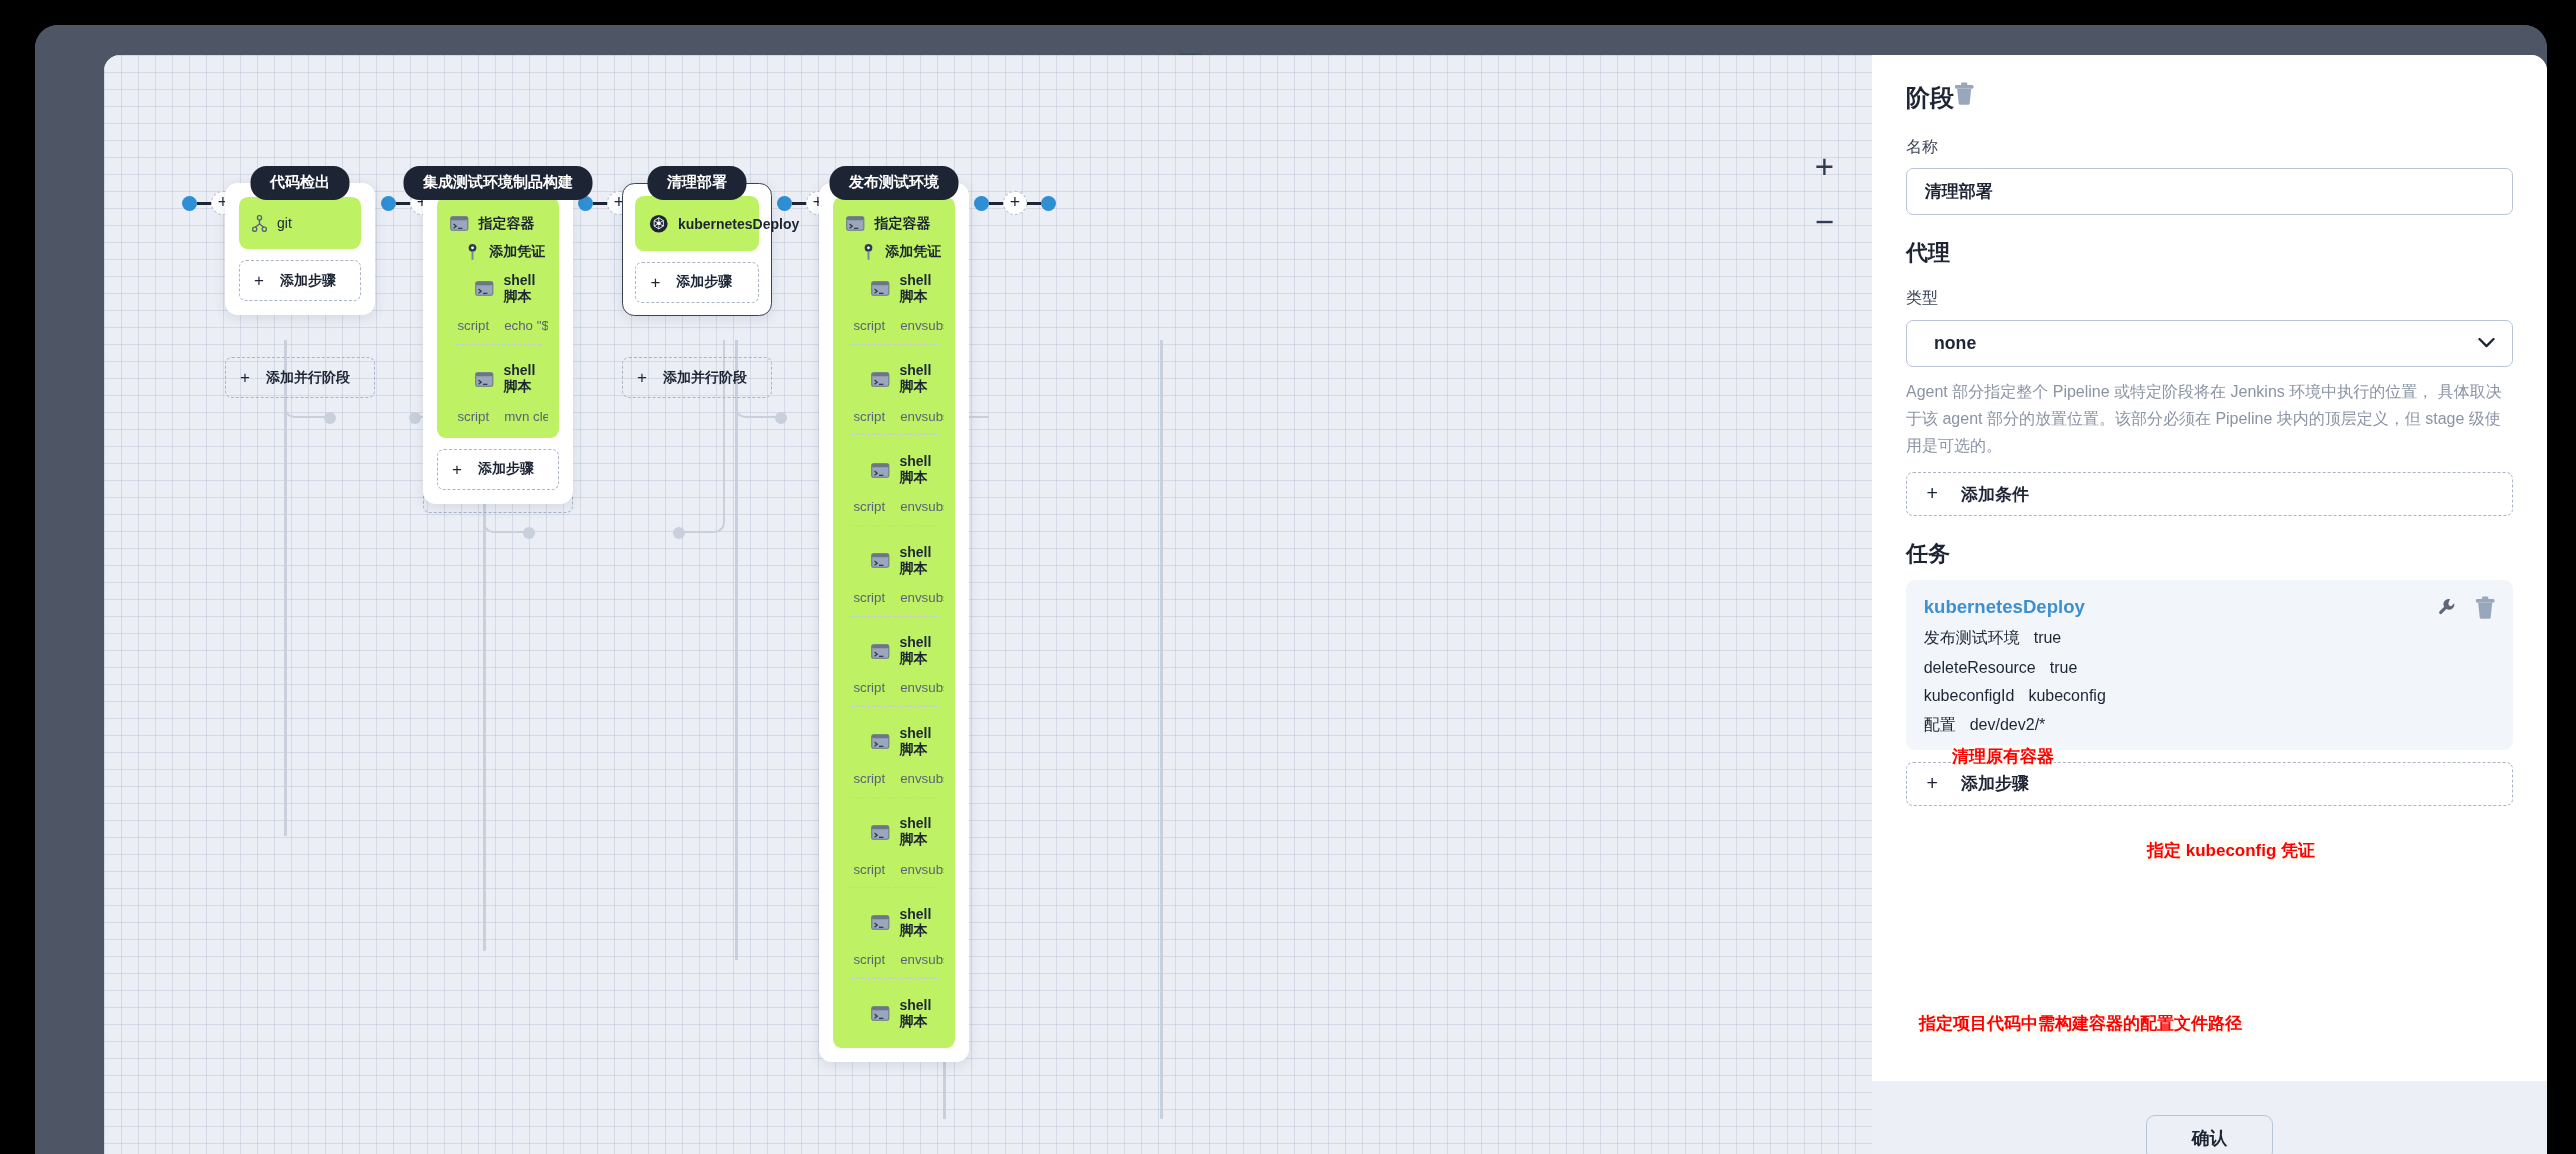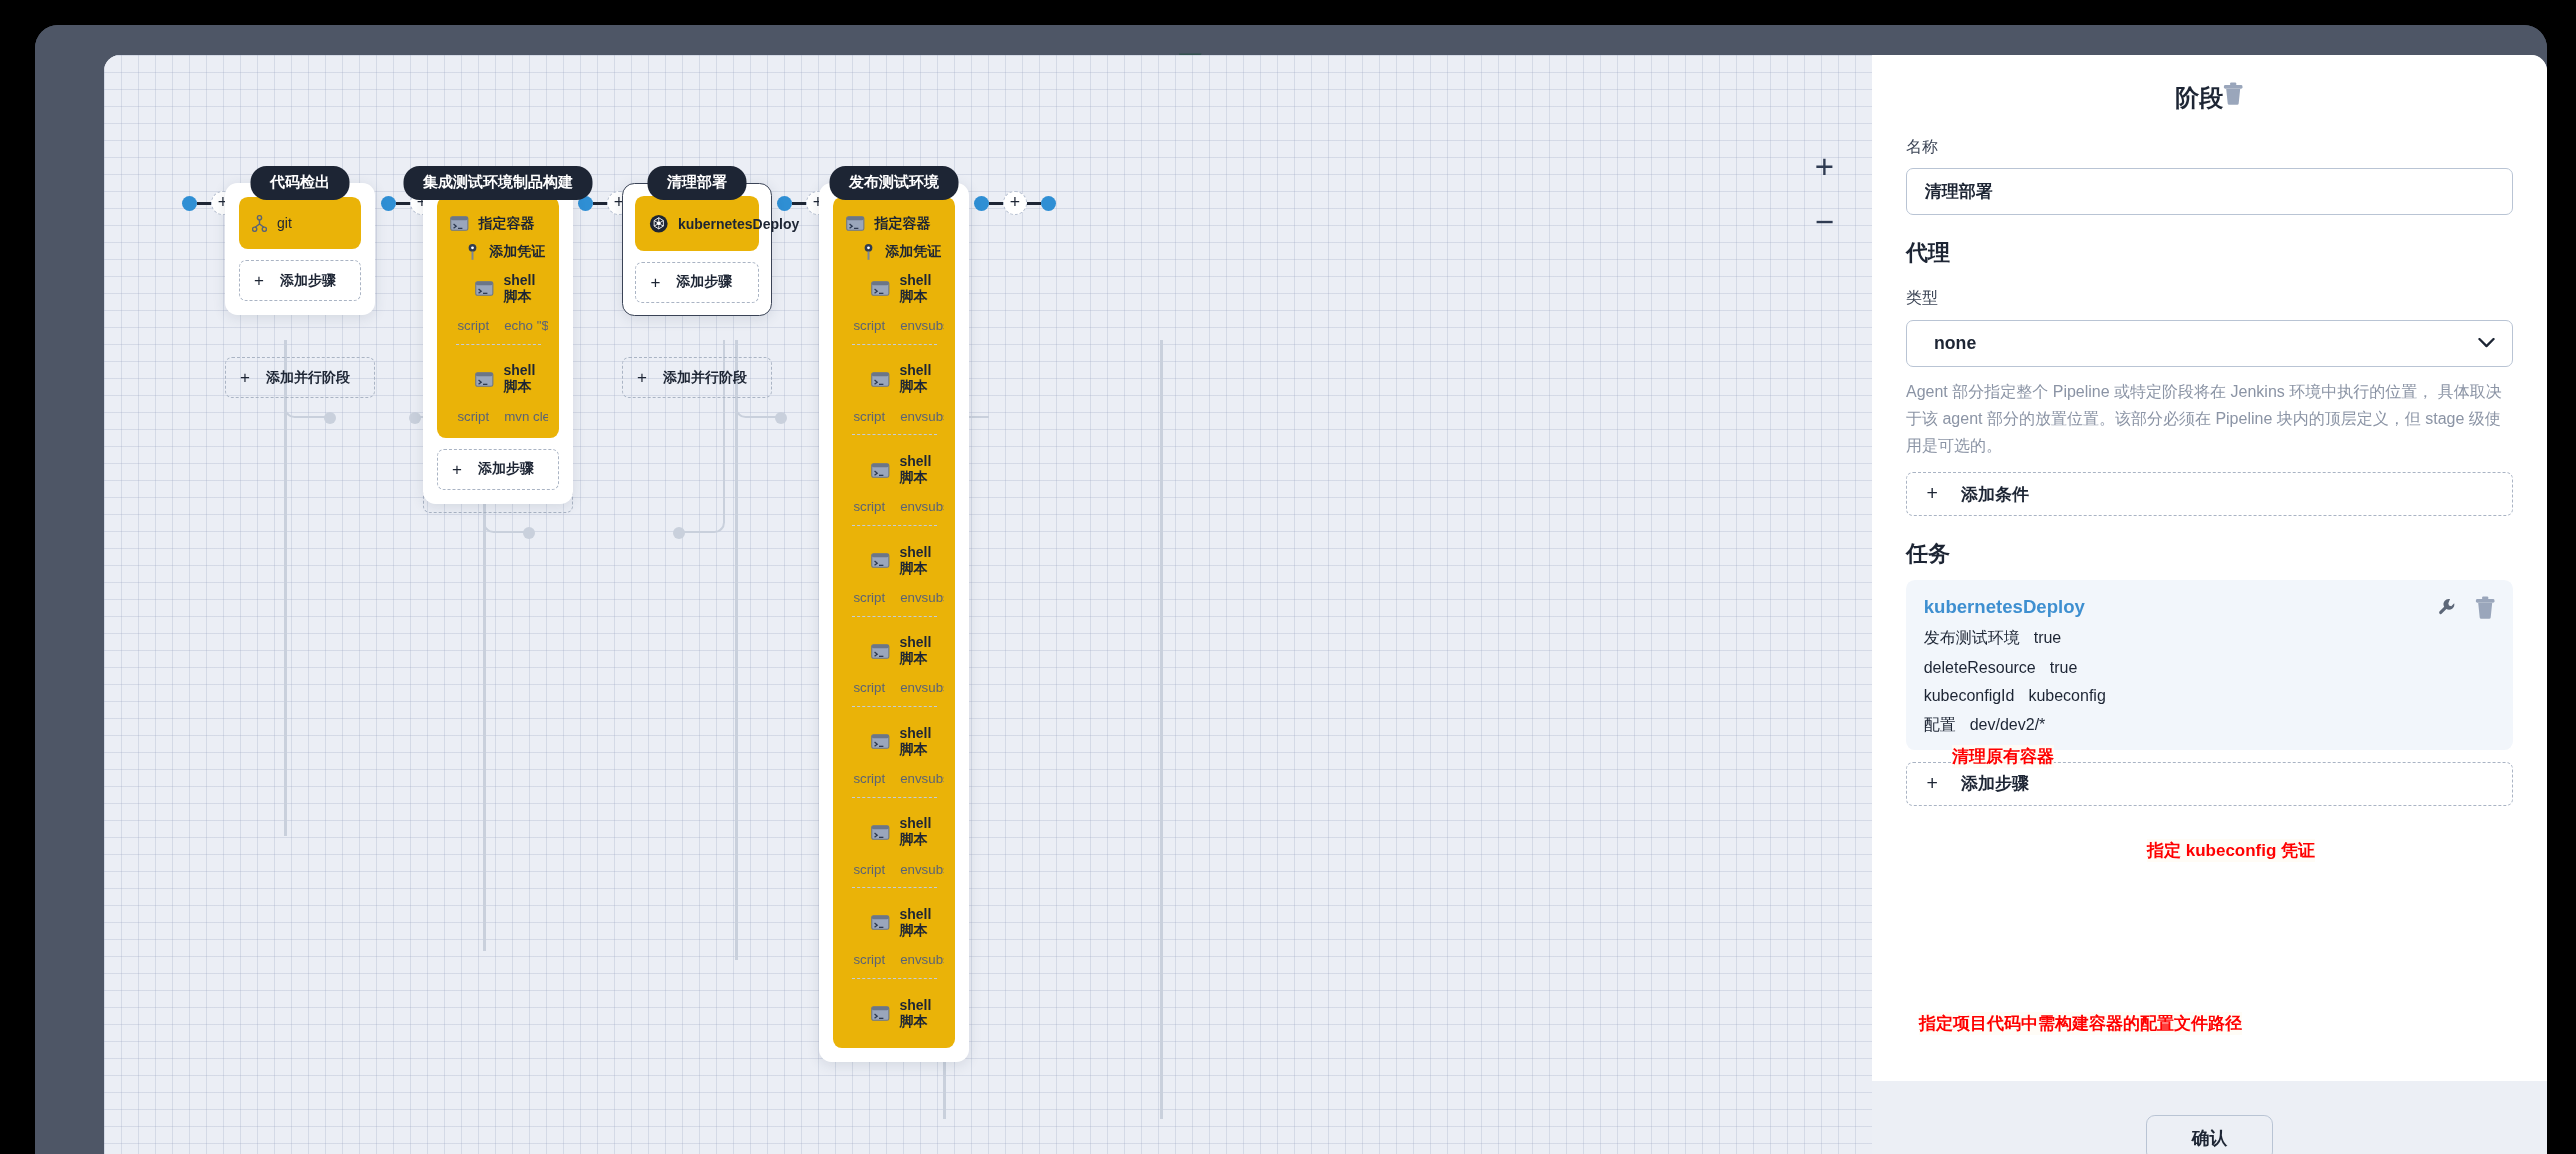--- a/index.html
+++ b/index.html
@@ -131,21 +131,21 @@
     border-radius: 12.4px;
     box-shadow: 0 2.7px 12.4px rgba(40,55,85,.12);
     padding: 14px;
     z-index: 5;
   }
   .stage-card.selected {
     border: 1.8px solid #3a4356;
     padding: 12.4px;
   }
   .steps-box {
-    background: #eab308;
+    background: #bef264;
     border-radius: 8.9px;
     padding: 12.4px 11.5px;
   }
   .step-row {
     display: flex; align-items: center; gap: 9.7px;
     padding: 5.3px 1.8px;
     cursor: pointer;
   }
   .step-row.indent { padding-left: 16px; }
   .step-row.indent2 { padding-left: 26.6px; }
@@ -196,21 +196,21 @@
 
   
   #panel {
     position: relative;
     width: 675px; height: 100%;
     background: #fff;
     padding: 26.6px 34px 0 34px;
     overflow: hidden;
   }
   .p-head {
-    display: flex; align-items: flex-start; justify-content: center;
+    display: flex; align-items: flex-start; justify-content: flex-start;
   }
   .p-title { font-size: 24px; font-weight: 700; color: #1d2534; }
   .trash { width: 20.4px; height: 23px; cursor: pointer; }
   .p-sublabel {
     font-size: 16px; color: #3b4455; margin-top: 23px;
   }
   .p-input {
     margin-top: 10.6px;
     width: 100%; height: 47px;
     border: 0.9px solid #b9c4d4; border-radius: 7px;

